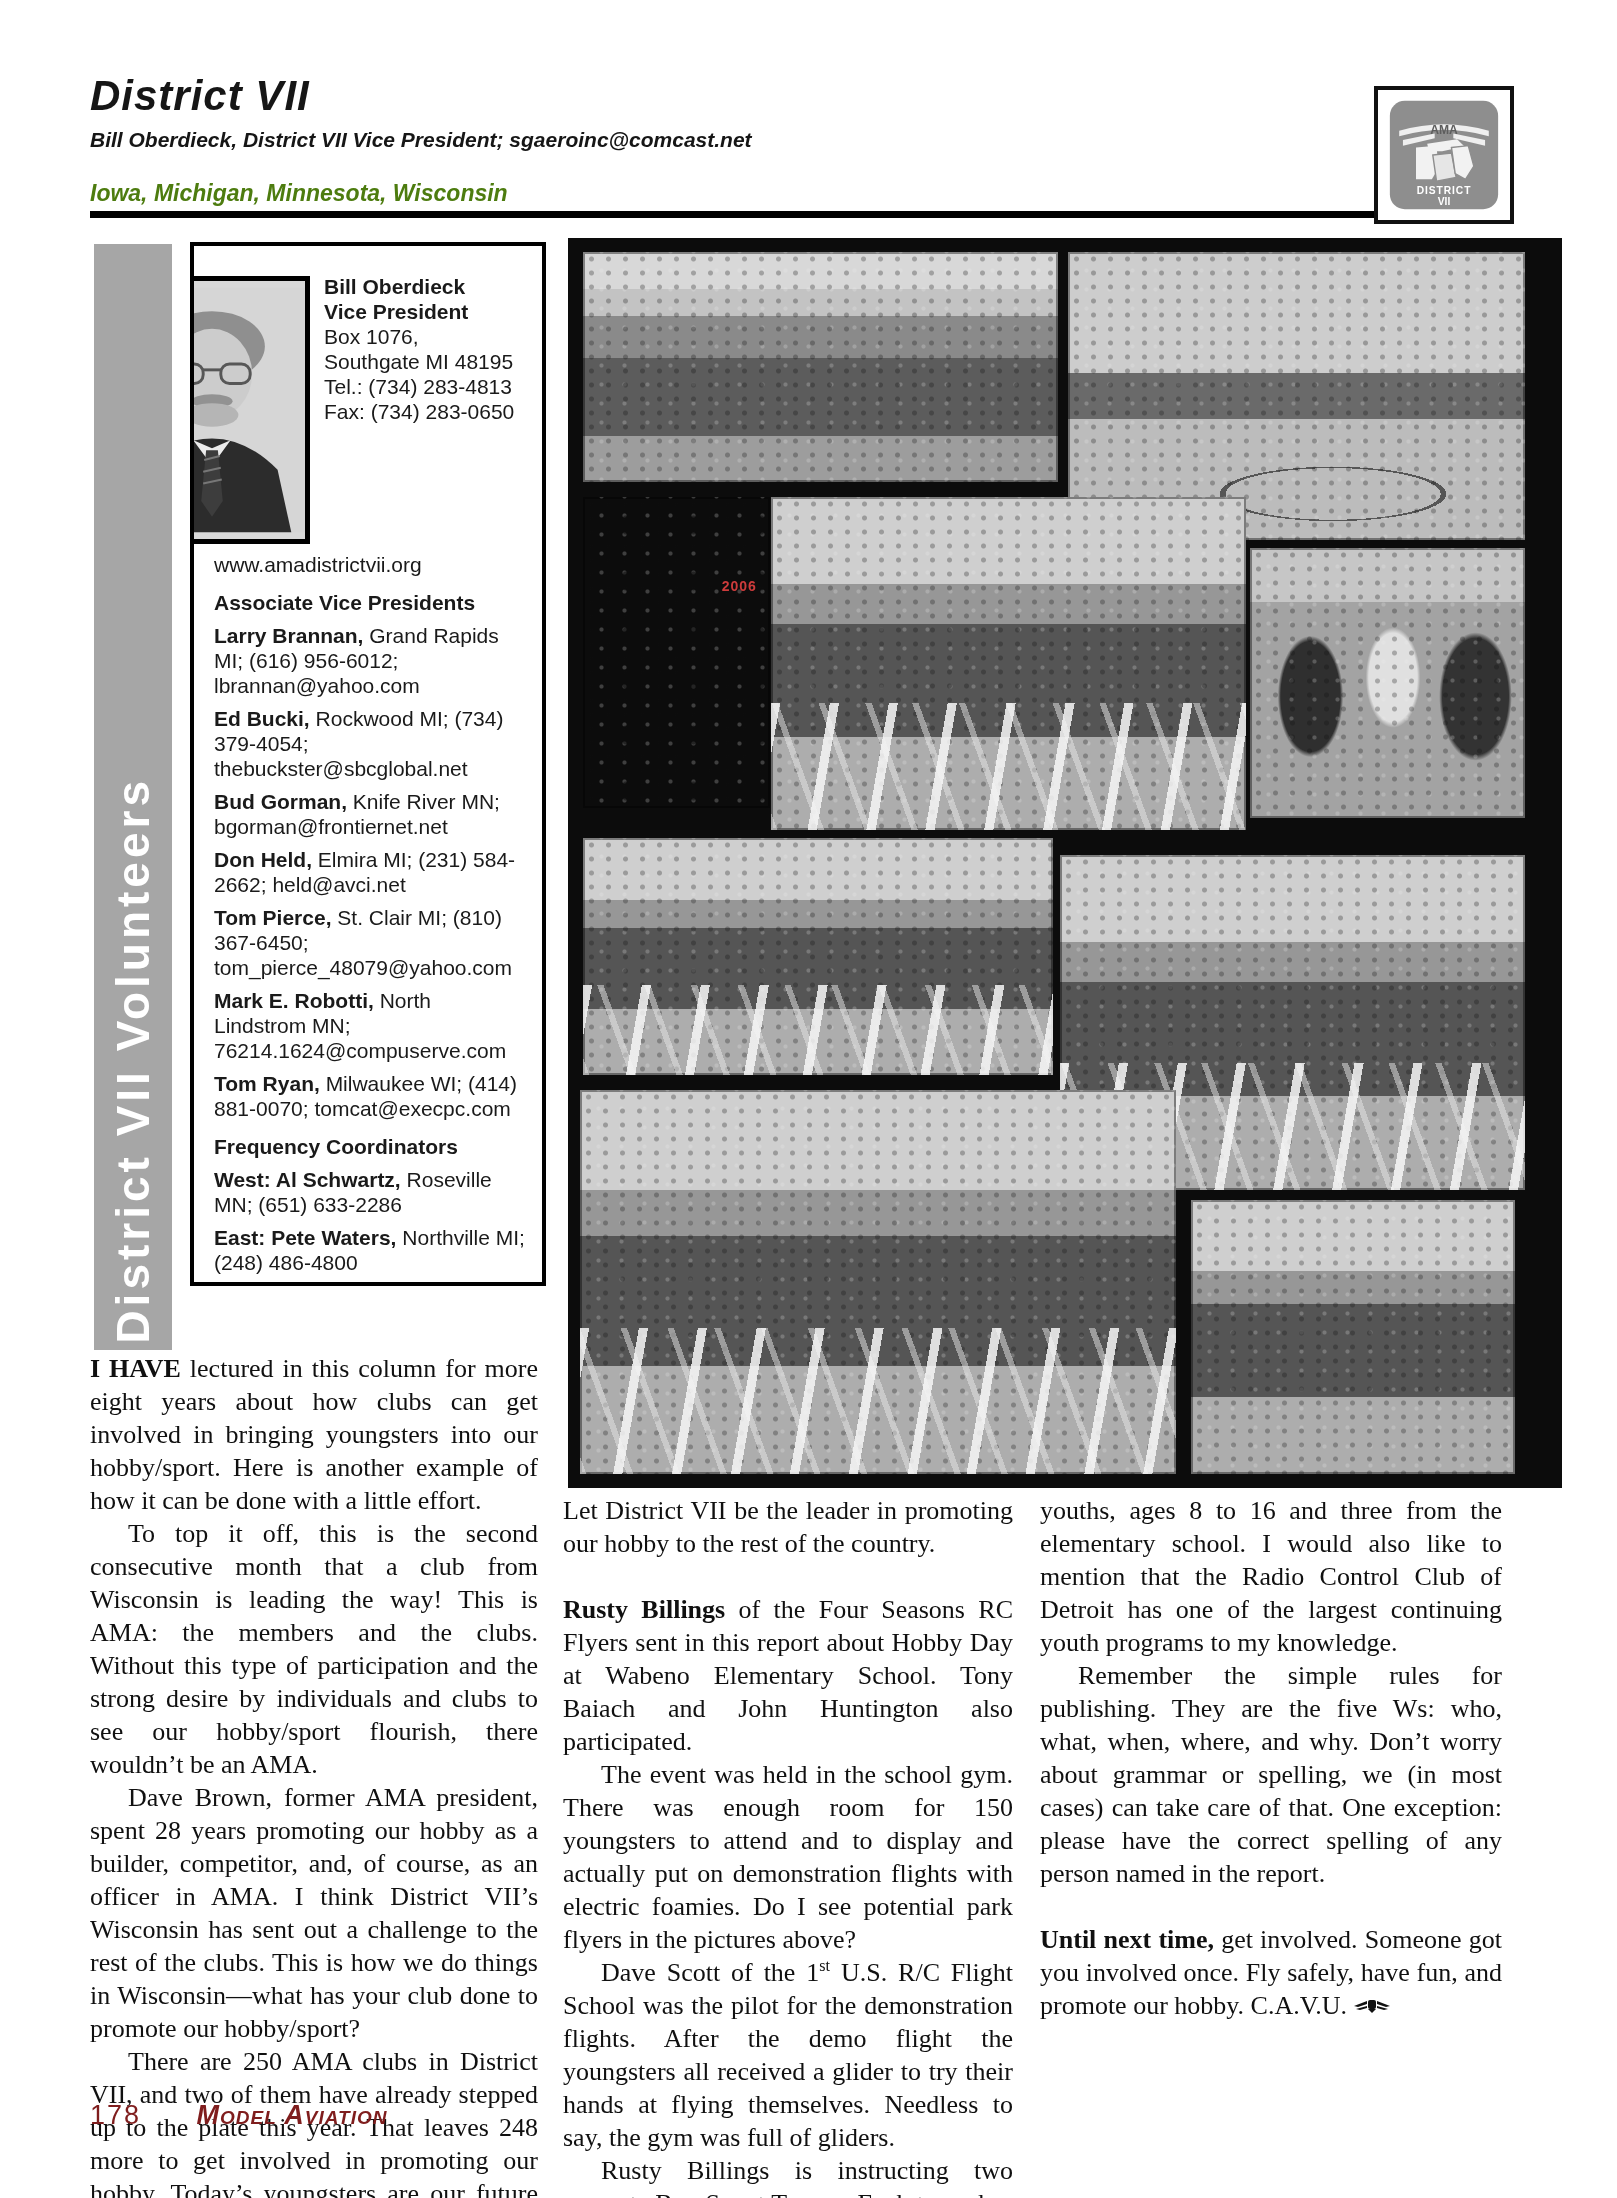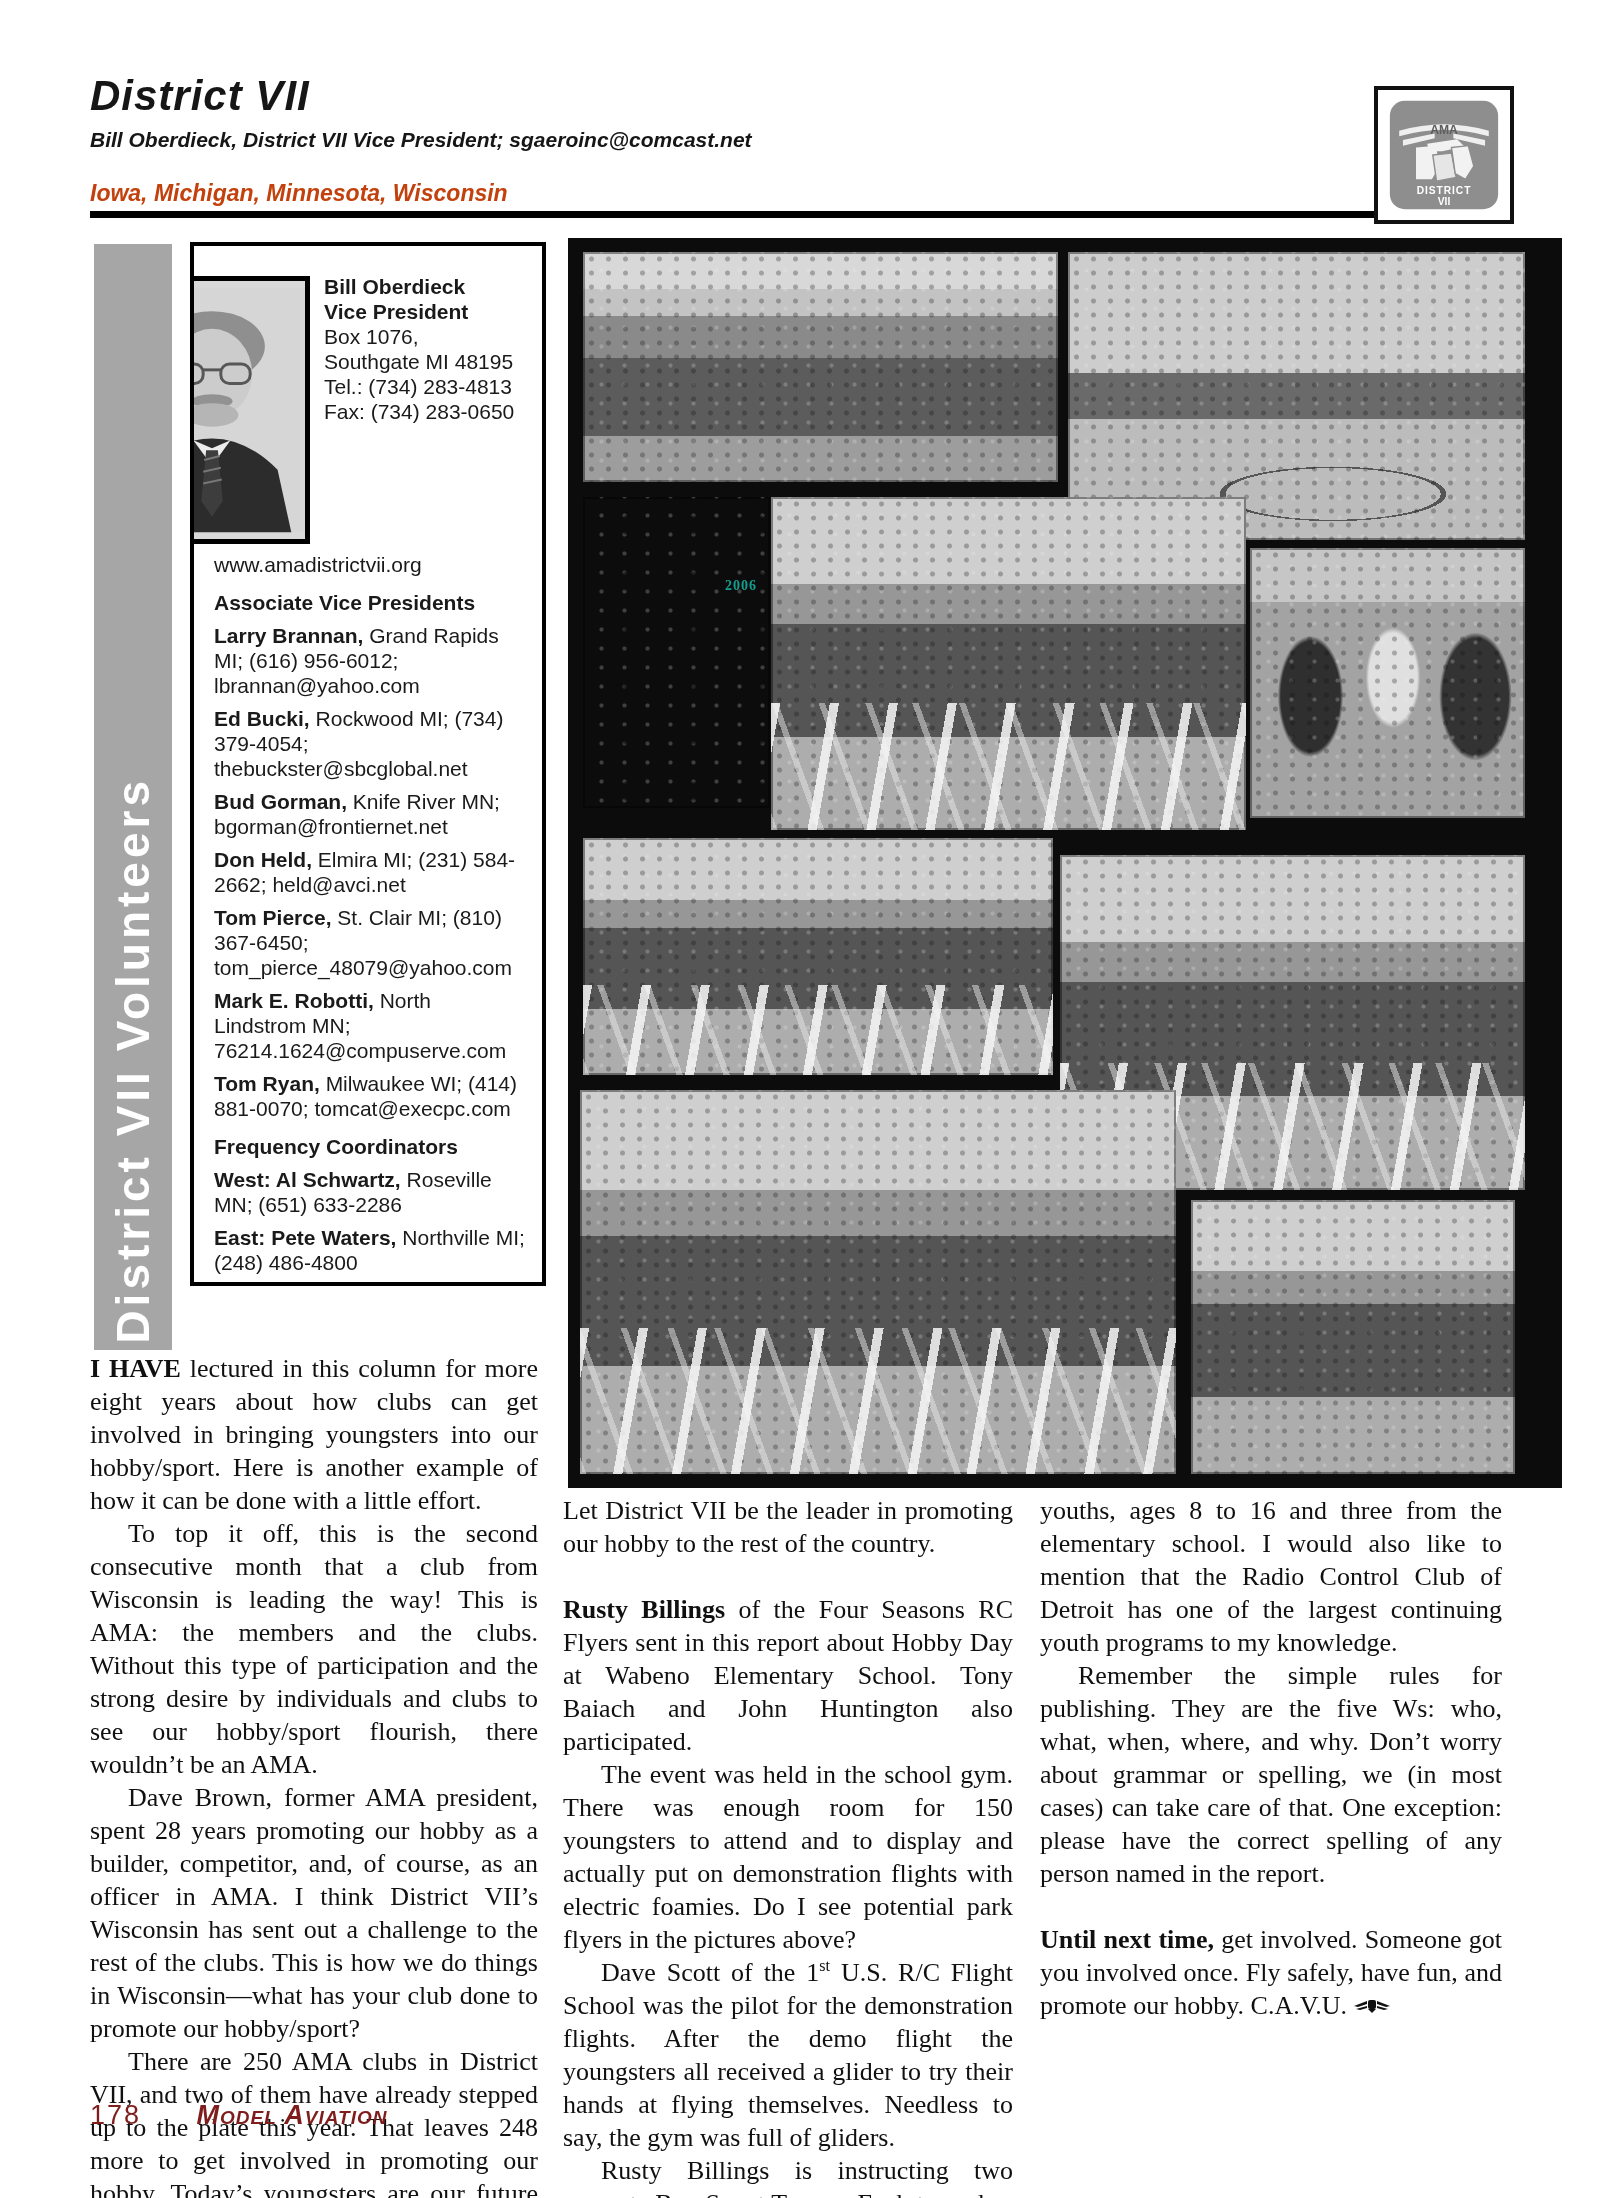--- a/index.html
+++ b/index.html
@@ -6,21 +6,21 @@
   html,body{margin:0;padding:0;background:#fff;}
   .page{position:relative;width:1617px;height:2198px;background:#fff;overflow:hidden;
         font-family:"Liberation Serif",serif;color:#111;}
 
   
   .hdr-title{position:absolute;left:90px;top:72px;font-family:"Liberation Sans",sans-serif;
              font-weight:700;font-style:italic;font-size:42px;letter-spacing:1px;color:#161616;}
   .hdr-byline{position:absolute;left:90px;top:128px;font-family:"Liberation Sans",sans-serif;
               font-weight:700;font-style:italic;font-size:21px;color:#161616;}
   .hdr-region{position:absolute;left:90px;top:180px;font-family:"Liberation Sans",sans-serif;
-              font-weight:700;font-style:italic;font-size:23px;color:#c2410c;}
+              font-weight:700;font-style:italic;font-size:23px;color:#4d7c0f;}
   .hdr-rule{position:absolute;left:90px;top:211px;width:1412px;height:7px;background:#000;z-index:1;}
 
   
   .logo-box{position:absolute;left:1374px;top:86px;width:132px;height:130px;border:4px solid #111;
             background:#fff;z-index:2;display:flex;align-items:center;justify-content:center;}
   .logo-box svg{width:112px;height:112px;}
 
   
   .vbar{position:absolute;left:94px;top:244px;width:78px;height:1106px;background:#a6a6a6;
         display:flex;justify-content:center;align-items:flex-end;z-index:0;}
@@ -59,22 +59,22 @@
         linear-gradient(180deg,#cacaca 0 60%,#8c8c8c 60% 78%,#a8a8a8 78% 100%);}
   .ph-crowd{background:linear-gradient(180deg,#cfcfcf 0 26%,#979797 26% 38%,#555 38% 72%,#adadad 72% 100%);}
   .ph-e{background:
         radial-gradient(ellipse 18% 34% at 22% 55%, #2f2f2f 0 60%, transparent 66%),
         radial-gradient(ellipse 16% 30% at 52% 48%, #e0e0e0 0 55%, transparent 62%),
         radial-gradient(ellipse 20% 36% at 82% 55%, #333 0 60%, transparent 66%),
         linear-gradient(180deg,#c6c6c6 0 20%,#a3a3a3 20% 100%);}
   .ph-planes::after{content:"";position:absolute;left:0;right:0;top:62%;bottom:0;
       background:repeating-linear-gradient(100deg, rgba(246,246,246,.85) 0 9px, rgba(120,120,120,0) 9px 58px),
                  repeating-linear-gradient(70deg, rgba(230,230,230,.5) 0 6px, rgba(90,90,90,0) 6px 44px);}
-  .ph-label{position:absolute;top:26%;right:7%;font-family:Liberation Serif, serif;
-            font-weight:700;font-size:14px;color:#14b8a6;opacity:.85;letter-spacing:1px;}
+  .ph-label{position:absolute;top:26%;right:7%;font-family:Liberation Sans, sans-serif;
+            font-weight:700;font-size:14px;color:#ef4444;opacity:.85;letter-spacing:1px;}
 
   
   .col{position:absolute;font-size:26px;line-height:33px;text-align:justify;color:#101010;}
   .col-1{left:90px;top:1352px;width:448px;}
   .col-2{left:563px;top:1494px;width:450px;}
   .col-3{left:1040px;top:1494px;width:462px;}
   .col p{margin:0;}
   .ind{text-indent:38px;}
   .gap{margin-top:33px !important;}
   .lead{font-weight:700;}

